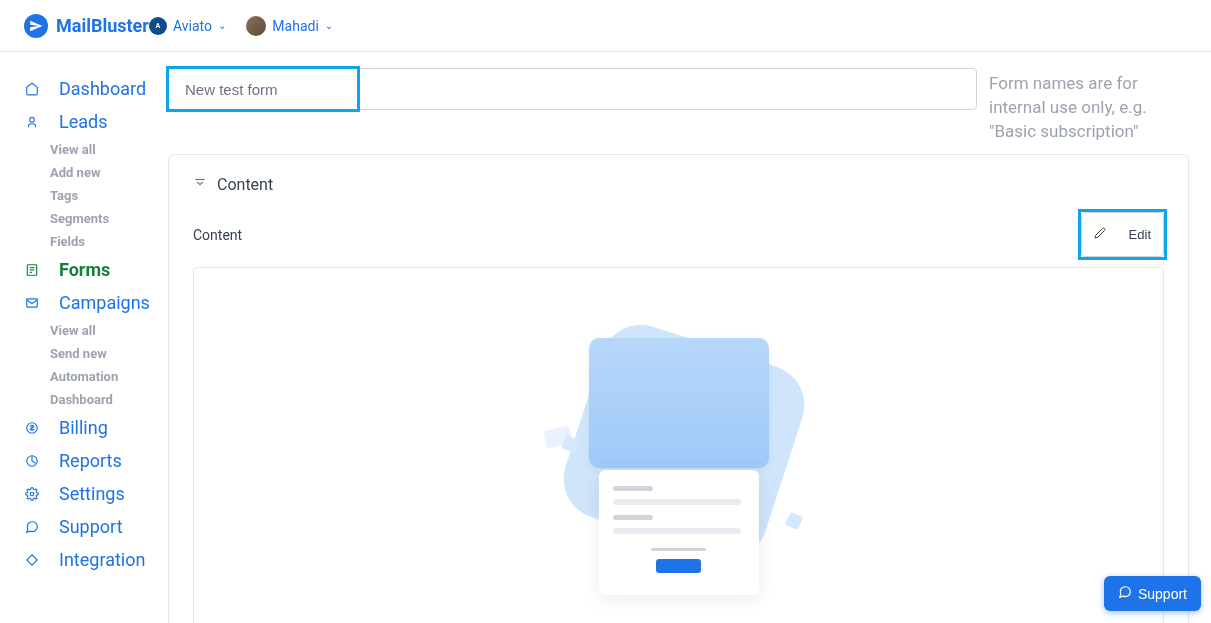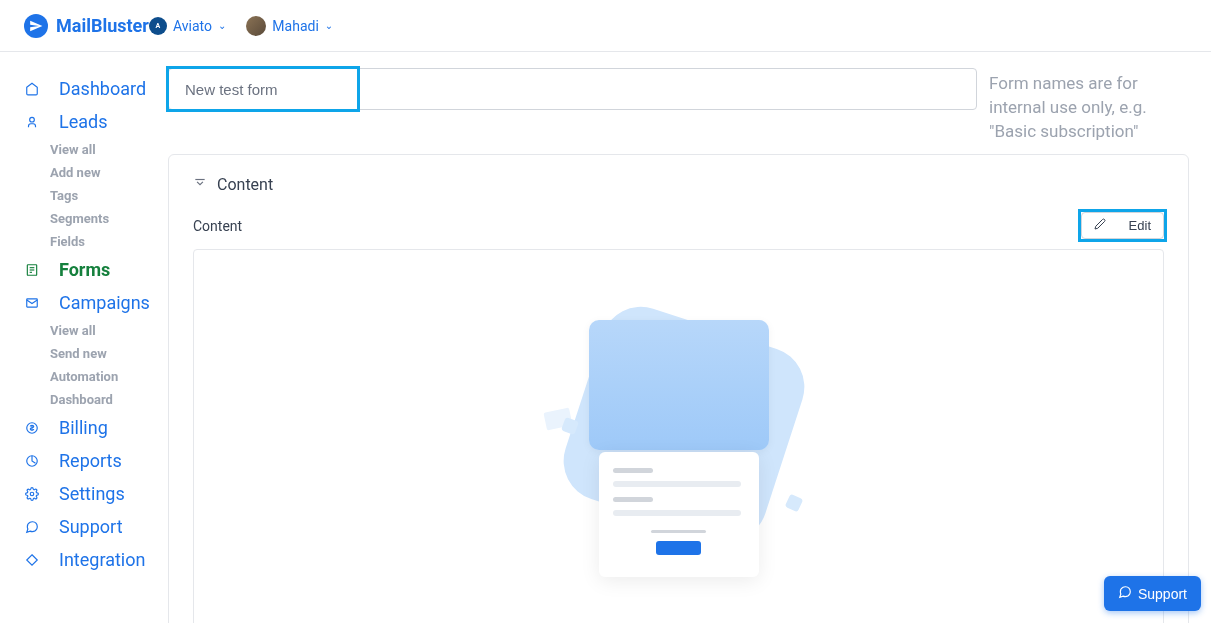--- a/index.html
+++ b/index.html
@@ -150,21 +150,21 @@
     }
     .content-label { color: #374151; font-size: 14px; }
     .edit-btn-wrap { position: relative; }
     .edit-btn {
       display: flex;
       align-items: center;
       gap: 23px;
       background: #fff;
       border: 1px solid #d1d5db;
       border-radius: 4px;
-      padding: 5px 12px;
+      padding: 14px 12px;
       font-size: 13px;
       color: #374151;
       cursor: pointer;
     }
     .highlight-edit {
       position: absolute;
       top: -3px; left: -3px; right: -3px; bottom: -3px;
       border: 3px solid #0ea5e9;
       pointer-events: none;
     }

